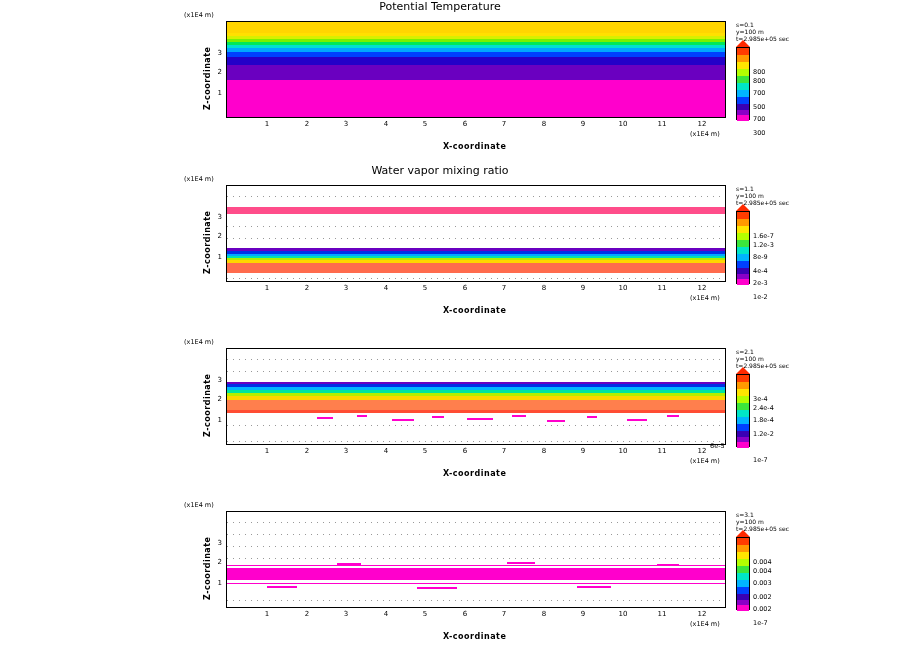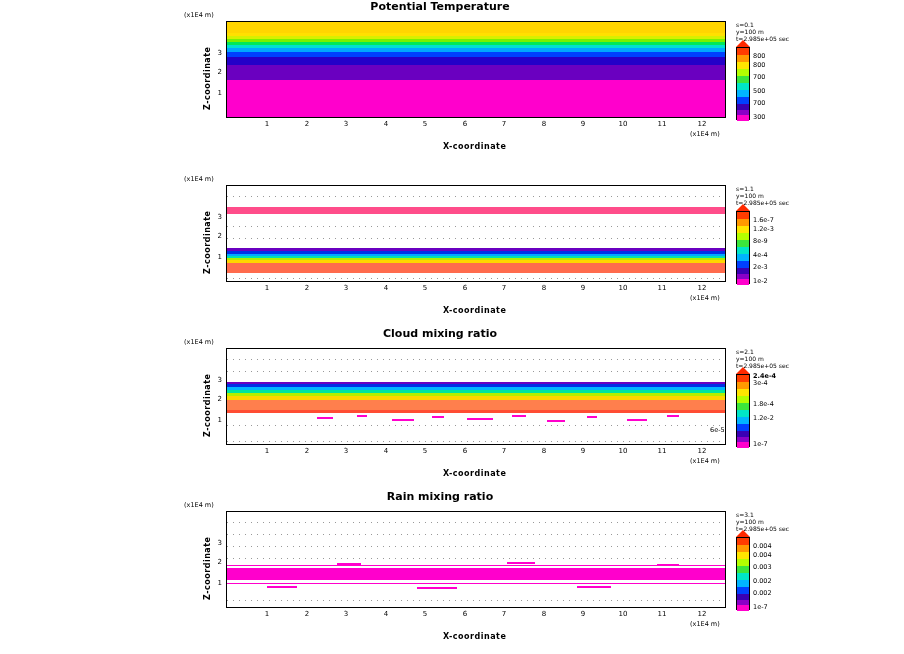--- a/index.html
+++ b/index.html
@@ -1,30 +1,30 @@
 <!DOCTYPE html>
 <html><head>
 <meta charset="utf-8">
 <style>
   html,body{margin:0;padding:0;background:#ffffff;}
   body{width:904px;height:654px;position:relative;font-family:"DejaVu Sans",sans-serif;overflow:hidden;}
   .panel{position:absolute;left:0;width:904px;}
-  .title{position:absolute;width:880px;text-align:center;font-size:11px;font-weight:bold;color:#000;font-family:"DejaVu Sans",sans-serif;}
+  .title{position:absolute;width:880px;text-align:center;font-size:11px;font-weight:normal;color:#000;font-family:"DejaVu Sans",sans-serif;}
   .unit-left{position:absolute;font-size:6.5px;color:#000;}
   .unit-right{position:absolute;font-size:6.5px;color:#000;}
   .ylabel{position:absolute;font-size:8px;font-weight:bold;color:#000;transform:rotate(-90deg);transform-origin:left top;white-space:nowrap;letter-spacing:0.5px;}
   .xlabel{position:absolute;font-size:8px;font-weight:bold;color:#000;white-space:nowrap;letter-spacing:0.5px;}
   .plotbox{position:absolute;border:1px solid #000;box-sizing:border-box;background:#ffffff;overflow:hidden;}
   .band{position:absolute;left:0;width:100%;}
   .xtick{position:absolute;font-size:7px;color:#000;text-align:center;width:14px;}
   .ytick{position:absolute;font-size:7px;color:#000;text-align:right;width:14px;}
   .dotrow{position:absolute;height:1px;left:0;width:100%;}
   .cbar{position:absolute;border:1px solid #000;box-sizing:border-box;}
   .cbar-seg{position:absolute;left:0;width:100%;}
-  .cbar-lbl{position:absolute;font-size:6.5px;color:#000;white-space:nowrap;}
+  .cbar-lbl{position:absolute;font-size:6.5px;color:#000;white-space:nowrap;margin-top:16px;}
   .cbar-head{position:absolute;font-size:6px;color:#000;white-space:nowrap;line-height:7px;}
   .arrow-up{position:absolute;width:0;height:0;border-left:7px solid transparent;border-right:7px solid transparent;}
   .speck{position:absolute;background:#ff00cc;}
   .hline{position:absolute;left:0;width:100%;height:1px;}
 </style>
 </head>
 <body>
 
 <div class="panel" style="top:0;height:160px;">
   <div class="title" style="top:0px;">Potential Temperature</div>
@@ -86,20 +86,21 @@
   </div>
   <div class="cbar-lbl" style="left:753px;top:52px;">800</div>
   <div class="cbar-lbl" style="left:753px;top:61px;">800</div>
   <div class="cbar-lbl" style="left:753px;top:73px;">700</div>
   <div class="cbar-lbl" style="left:753px;top:87px;">500</div>
   <div class="cbar-lbl" style="left:753px;top:99px;">700</div>
   <div class="cbar-lbl" style="left:753px;top:113px;">300</div>
 </div>
 
 <div class="panel" style="top:162px;height:163px;">
+  <div class="title" style="top:2px;">Water vapor mixing ratio</div>
   <div class="unit-left" style="left:184px;top:13px;">(x1E4 m)</div>
   <div class="ylabel" style="left:203px;top:112px;">Z-coordinate</div>
 
   <div class="plotbox" style="left:226px;top:23px;width:500px;height:97px;">
     <div class="band" style="top:0px;height:62px;background:#ffffff;"></div>
     <div class="band" style="top:62px;height:3px;background:#6a00c0;"></div>
     <div class="band" style="top:65px;height:3px;background:#0030e6;"></div>
     <div class="band" style="top:68px;height:2px;background:#00a8ff;"></div>
     <div class="band" style="top:70px;height:2px;background:#00e0b4;"></div>
     <div class="band" style="top:72px;height:2px;background:#aef000;"></div>
@@ -154,21 +155,20 @@
   </div>
   <div class="cbar-lbl" style="left:753px;top:54px;">1.6e-7</div>
   <div class="cbar-lbl" style="left:753px;top:63px;">1.2e-3</div>
   <div class="cbar-lbl" style="left:753px;top:75px;">8e-9</div>
   <div class="cbar-lbl" style="left:753px;top:89px;">4e-4</div>
   <div class="cbar-lbl" style="left:753px;top:101px;">2e-3</div>
   <div class="cbar-lbl" style="left:753px;top:115px;">1e-2</div>
 </div>
 
 <div class="panel" style="top:325px;height:163px;">
-  <div class="title" style="top:2px;">Cloud mixing ratio</div>
   <div class="unit-left" style="left:184px;top:13px;">(x1E4 m)</div>
   <div class="ylabel" style="left:203px;top:112px;">Z-coordinate</div>
 
   <div class="plotbox" style="left:226px;top:23px;width:500px;height:97px;">
     <div class="band" style="top:0px;height:33px;background:#ffffff;"></div>
     <div class="band" style="top:33px;height:2px;background:#6a00c0;"></div>
     <div class="band" style="top:35px;height:3px;background:#0030e6;"></div>
     <div class="band" style="top:38px;height:3px;background:#00b4ff;"></div>
     <div class="band" style="top:41px;height:3px;background:#00e6a0;"></div>
     <div class="band" style="top:44px;height:3px;background:#b4f000;"></div>
@@ -225,29 +225,28 @@
     <div class="cbar-seg" style="top:21px;height:7px;background:#b4ff00;"></div>
     <div class="cbar-seg" style="top:28px;height:7px;background:#3ce63c;"></div>
     <div class="cbar-seg" style="top:35px;height:7px;background:#00e6c8;"></div>
     <div class="cbar-seg" style="top:42px;height:7px;background:#00b4ff;"></div>
     <div class="cbar-seg" style="top:49px;height:7px;background:#0040ff;"></div>
     <div class="cbar-seg" style="top:56px;height:6px;background:#3a00b4;"></div>
     <div class="cbar-seg" style="top:62px;height:5px;background:#8a00c8;"></div>
     <div class="cbar-seg" style="top:67px;height:6px;background:#ff00cc;"></div>
   </div>
   <div class="cbar-lbl" style="left:753px;top:54px;">3e-4</div>
-  <div class="cbar-lbl" style="left:753px;top:47px;font-weight:bold;">2.4e-4</div>
+  <div class="cbar-lbl" style="left:753px;top:63px;">2.4e-4</div>
   <div class="cbar-lbl" style="left:753px;top:75px;">1.8e-4</div>
   <div class="cbar-lbl" style="left:753px;top:89px;">1.2e-2</div>
   <div class="cbar-lbl" style="left:710px;top:101px;">6e-5</div>
   <div class="cbar-lbl" style="left:753px;top:115px;">1e-7</div>
 </div>
 
 <div class="panel" style="top:488px;height:166px;">
-  <div class="title" style="top:2px;">Rain mixing ratio</div>
   <div class="unit-left" style="left:184px;top:13px;">(x1E4 m)</div>
   <div class="ylabel" style="left:203px;top:112px;">Z-coordinate</div>
 
   <div class="plotbox" style="left:226px;top:23px;width:500px;height:97px;">
     <div class="band" style="top:0px;height:97px;background:#ffffff;"></div>
     <div class="dotrow" style="top:10px;background:repeating-linear-gradient(to right,#999 0 1px,transparent 1px 6px);"></div>
     <div class="dotrow" style="top:22px;background:repeating-linear-gradient(to right,#999 0 1px,transparent 1px 6px);"></div>
     <div class="dotrow" style="top:34px;background:repeating-linear-gradient(to right,#999 0 1px,transparent 1px 6px);"></div>
     <div class="dotrow" style="top:46px;background:repeating-linear-gradient(to right,#999 0 1px,transparent 1px 6px);"></div>
     <div class="dotrow" style="top:88px;background:repeating-linear-gradient(to right,#999 0 1px,transparent 1px 6px);"></div>

